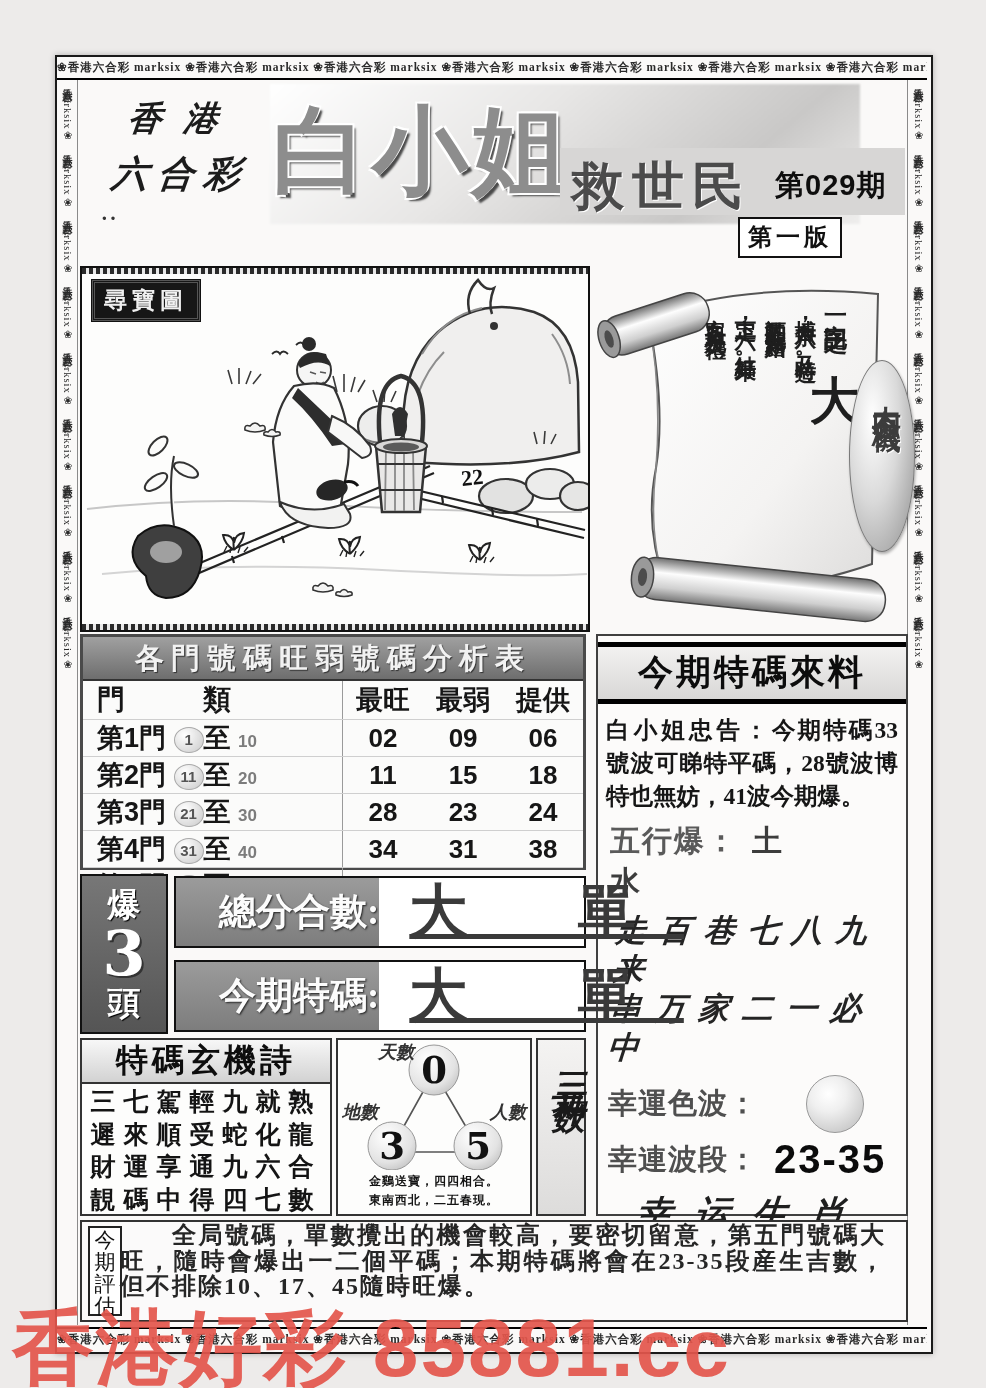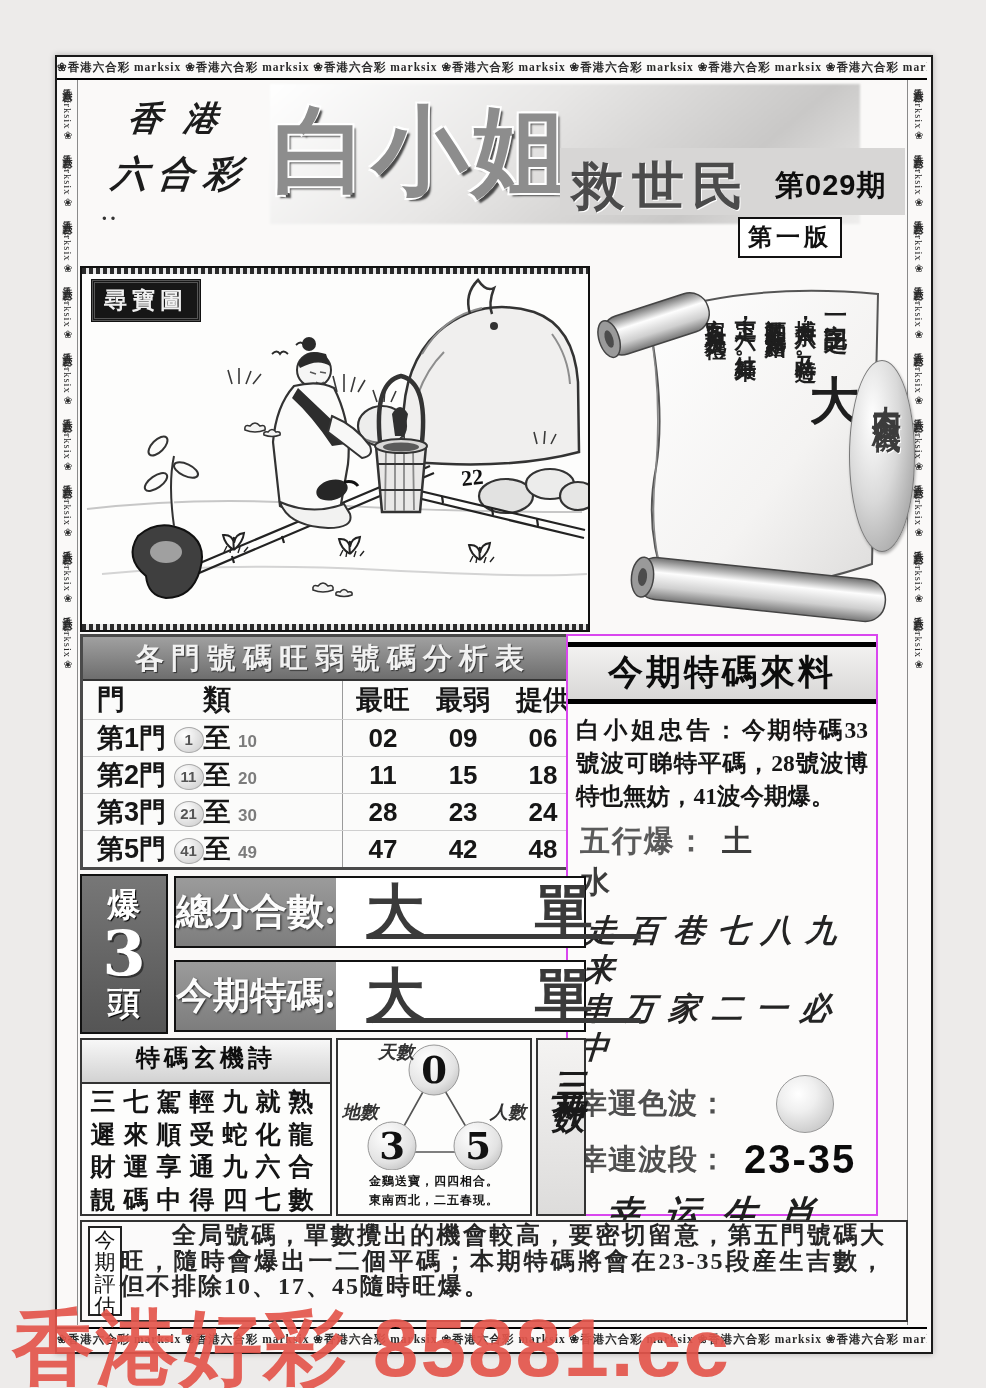--- a/index.html
+++ b/index.html
@@ -67,21 +67,21 @@
   .ana-hd td{font-size:27px;font-weight:bold;color:#161616;height:35px;}
   .cell-door{width:245px;border-right:1px solid #9a9a9a;text-align:left !important;padding-left:14px !important;
       font-size:27px;font-weight:bold;color:#161616;white-space:nowrap;}
   .circ{display:inline-block;min-width:24px;height:24px;line-height:24px;border-radius:50%;
       background:radial-gradient(circle at 35% 30%,#fff,#c9c9c9);border:1px solid #aaa;
       font-size:15px;font-weight:bold;color:#555;text-align:center;vertical-align:2px;padding:0 2px;}
   .rng{font-size:17px;color:#7c7c7c;font-weight:bold;}
   .val{font-size:26px;font-weight:bold;color:#161616;}
 
   
-  .sp{left:566px;top:634px;width:312px;height:582px;border:2px solid #d946ef;background:#fcfbfa;box-sizing:border-box;}
+  .sp{left:596px;top:634px;width:312px;height:582px;border:2px solid #404040;background:#fcfbfa;box-sizing:border-box;}
   .sp-title{height:52px;line-height:52px;text-align:center;font-size:35px;font-weight:bold;color:#0c0c0c;
       letter-spacing:3px;border-top:5px solid #000;border-bottom:5px solid #000;
       background:linear-gradient(#f2f1f0,#d8d7d6);margin-top:6px;}
   .sp-advice{padding:10px 8px 2px 8px;font-size:23.5px;font-weight:bold;color:#161616;line-height:33px;text-align:justify;}
   .sp-wux{padding:6px 4px 0 12px;font-size:30px;font-weight:bold;}
   .sp-wux .lbl{color:#5a5a5a;letter-spacing:2px;}
   .sp-wux .vals{color:#3c3c3c;letter-spacing:40px;margin-left:14px;}
   .sp-verse{padding:8px 0 0 14px;font-style:italic;font-size:31px;font-weight:bold;color:#242424;
       letter-spacing:13px;line-height:39px;transform:skewX(-4deg);}
   .balls{display:flex;justify-content:space-between;padding:10px 5px 0 5px;}
@@ -108,28 +108,28 @@
   .burst-box{left:80px;top:874px;width:88px;height:160px;background:linear-gradient(#777,#555);
       border:2px solid #111;box-sizing:border-box;color:#fff;text-align:center;
       display:flex;flex-direction:column;justify-content:center;}
   .burst-c{font-size:33px;font-weight:bold;line-height:36px;text-shadow:1px 1px 1px #000;}
   .burst-n{font-size:62px;line-height:62px;font-weight:bold;font-family:"DejaVu Serif","Liberation Serif",serif;
       text-shadow:2px 2px 0 #333;}
   .brow{left:174px;width:412px;height:72px;border:2px solid #111;box-sizing:border-box;background:#fff;display:flex;}
   .brow1{top:876px;} .brow2{top:960px;}
   .brow-lbl{width:224px;background:linear-gradient(#9b9b9b,#7d7d7d);color:#fcfcfc;font-size:37px;
       font-weight:bold;display:flex;align-items:center;justify-content:center;letter-spacing:0px;
-      text-shadow:1px 1px 2px #222;white-space:nowrap;}
+      text-shadow:1px 1px 2px #222;white-space:nowrap;padding-left:43px;}
   .brow-val{flex:1;display:flex;align-items:center;justify-content:center;font-size:58px;font-weight:bold;
       color:#3a3a3a;letter-spacing:48px;padding-left:30px;white-space:nowrap;text-decoration:underline;}
 
   
   .poem{left:80px;top:1038px;width:252px;height:178px;border:2px solid #333;background:#fdfdfc;box-sizing:border-box;}
-  .poem-title{height:42px;line-height:40px;text-align:center;font-size:24px;font-weight:bold;color:#0d0d0d;
-      letter-spacing:4px;background:linear-gradient(#f7f7f7,#d2d2d2);border-bottom:2px solid #333;font-family:Liberation Mono, monospace;}
+  .poem-title{height:42px;line-height:40px;text-align:center;font-size:32px;font-weight:bold;color:#0d0d0d;
+      letter-spacing:4px;background:linear-gradient(#f7f7f7,#d2d2d2);border-bottom:2px solid #333;}
   .poem-line{text-align:center;font-size:25px;font-weight:bold;color:#141414;line-height:32.5px;letter-spacing:8px;}
 
   
   .tri{left:336px;top:1038px;width:196px;height:178px;border:2px solid #333;background:#fdfdfc;box-sizing:border-box;}
   .tri-cap{position:absolute;bottom:4px;width:100%;text-align:center;
       font-family:"Liberation Sans","DejaVu Sans",sans-serif;
       font-size:12px;font-weight:bold;color:#141414;line-height:19px;letter-spacing:1px;}
   
   .sany{left:536px;top:1038px;width:50px;height:178px;border:2px solid #333;box-sizing:border-box;
       background:linear-gradient(#f4f3f2,#dddcdb);}
@@ -324,20 +324,26 @@
       <td class="cell-door"><span>第2門</span> <span class="circ">11</span><span>至</span> <span class="rng">20</span></td>
       <td class="val">11</td>
           <td class="val">15</td>
           <td class="val">18</td>
     </tr>
     <tr>
       <td class="cell-door"><span>第3門</span> <span class="circ">21</span><span>至</span> <span class="rng">30</span></td>
       <td class="val">28</td>
           <td class="val">23</td>
           <td class="val">24</td>
+    </tr>
+    <tr>
+      <td class="cell-door"><span>第4門</span> <span class="circ">31</span><span>至</span> <span class="rng">40</span></td>
+      <td class="val">34</td>
+          <td class="val">31</td>
+          <td class="val">38</td>
     </tr>
     <tr>
       <td class="cell-door" style="border-bottom:none;"><span>第5門</span> <span class="circ">41</span><span>至</span> <span class="rng">49</span></td>
       <td class="val" style="border-bottom:none;">47</td>
           <td class="val" style="border-bottom:none;">42</td>
           <td class="val" style="border-bottom:none;">48</td>
     </tr>
   </tbody>
     </table>
 </div>

